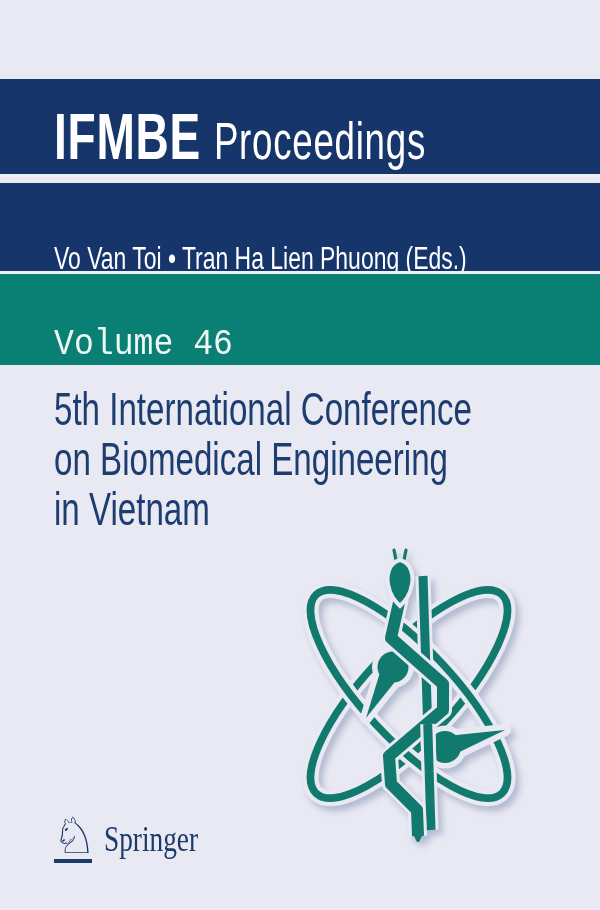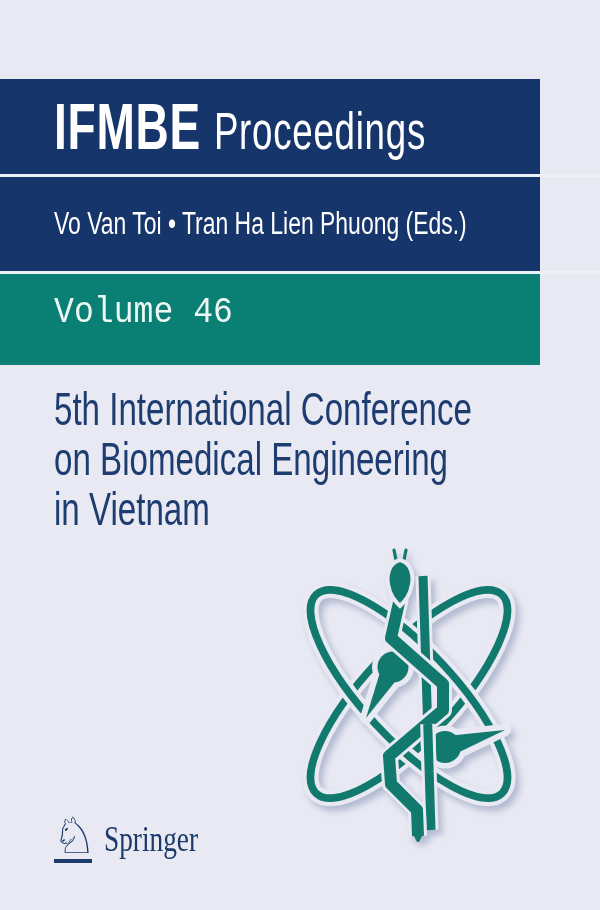--- a/index.html
+++ b/index.html
@@ -3,25 +3,25 @@
 <meta charset="utf-8">
 <style>
   html,body{margin:0;padding:0;background:#ffffff;}
   .cover{
     position:relative;
     width:600px;height:910px;
     background:#e8e9f3;
     overflow:hidden;
     font-family:"Liberation Sans", sans-serif;
   }
-  .band{position:absolute;left:0;width:540px;display:flex;align-items:center;box-sizing:border-box;padding-left:54px;}
+  .band{position:absolute;left:0;width:600px;display:flex;align-items:flex-end;box-sizing:border-box;padding-left:54px;}
   .band-navy{background:#15356b;}
   .band-teal{background:#0a7f74;font-family:Liberation Mono, monospace;}
   #band-series{top:79px;height:95px;}
-  #band-editors{top:177px;height:94px;}
+  #band-editors{top:183px;height:94px;}
   #band-volume{top:274px;height:91px;}
   .sep{position:absolute;left:0;width:600px;background:#eef0f8;}
   #sep1{top:174px;height:3px;}
   #sep2{top:271px;height:3px;}
   .cond{display:inline-block;transform-origin:0 50%;white-space:nowrap;}
   .series-line{transform:scaleX(0.72);color:#ffffff;}
   .brand{font-size:64px;font-weight:bold;letter-spacing:1px;}
   .series-name{font-size:51px;font-weight:normal;margin-left:18px;letter-spacing:1px;}
   .editors-line{transform:scaleX(0.74);color:#ffffff;font-size:31px;}
   .volume-line{transform:scaleX(0.92);color:#edf7f3;font-size:36px;margin-top:-14px;}

